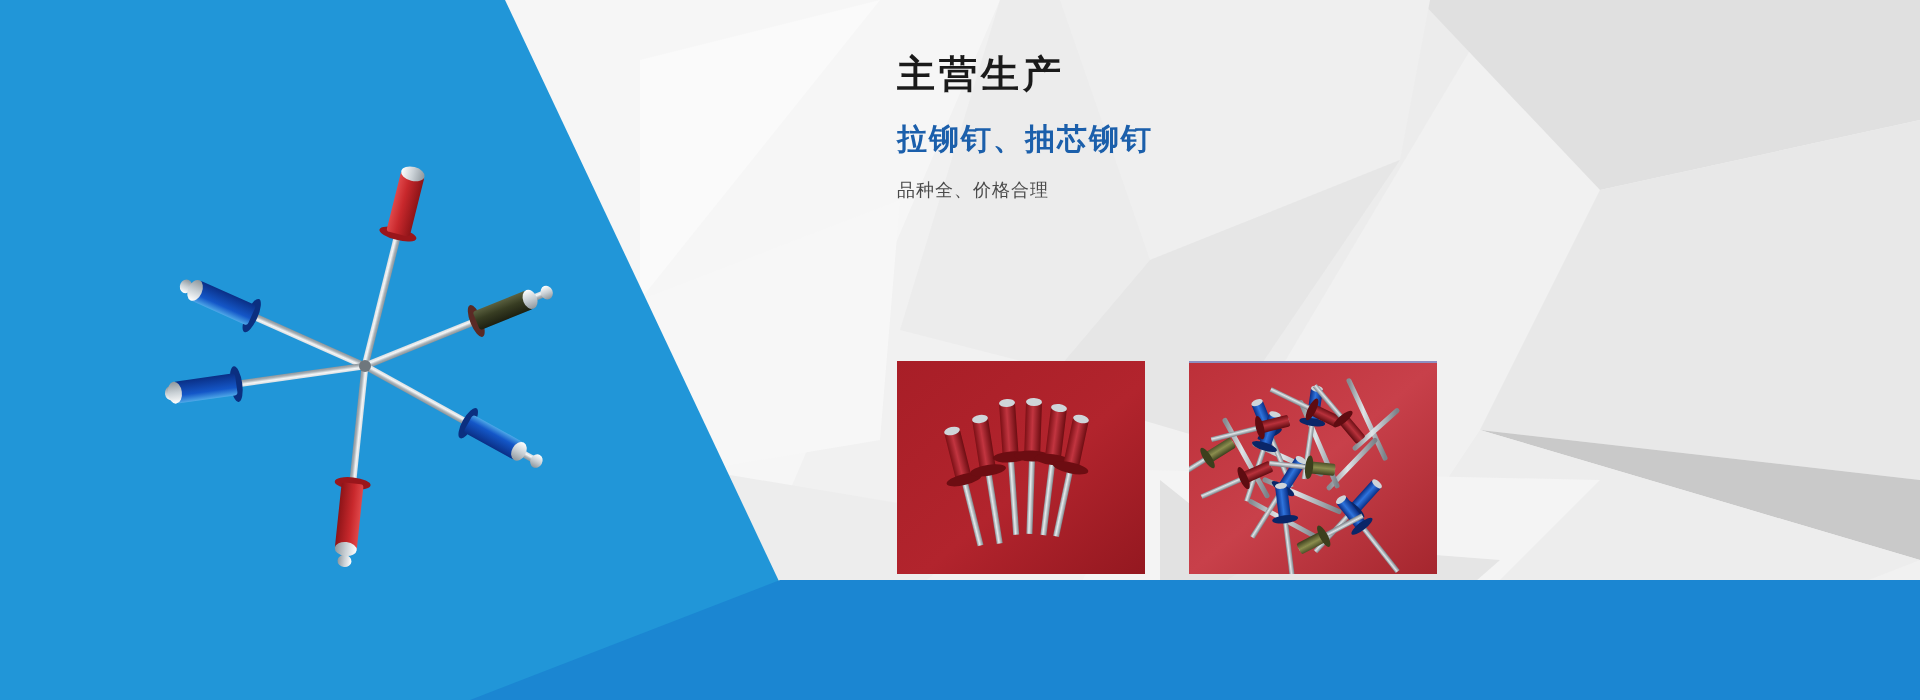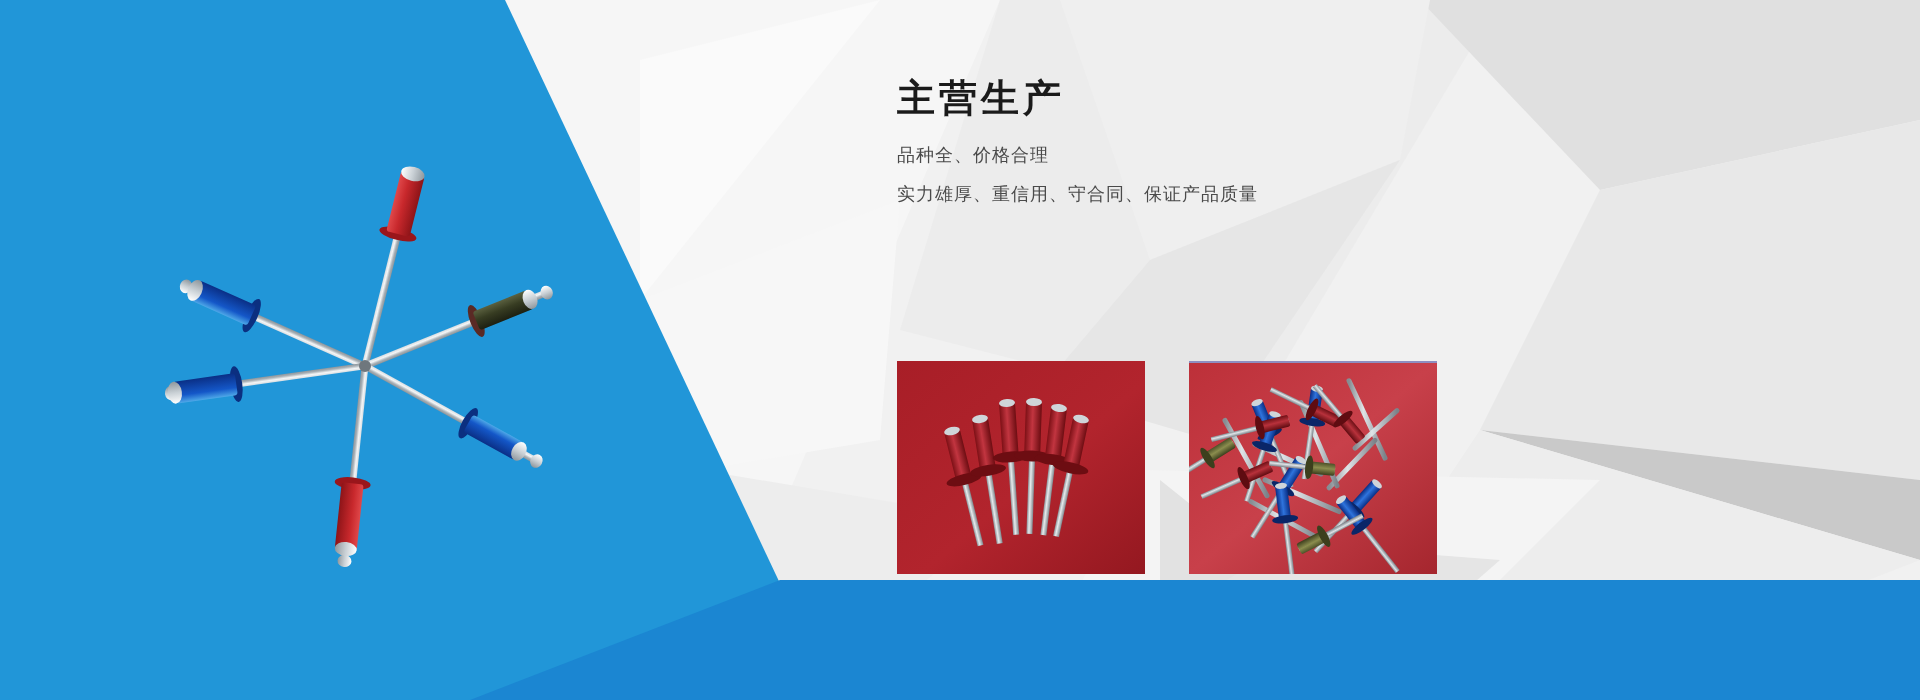--- a/index.html
+++ b/index.html
@@ -16,21 +16,21 @@
   
   .bluewedge{position:absolute;left:0;top:0;width:1000px;height:700px;}
 
   
   .bluebar{position:absolute;left:0;bottom:0;width:1920px;height:120px;}
 
   
   .rivets{position:absolute;left:40px;top:60px;width:520px;height:520px;}
 
   
-  .textcol{position:absolute;left:897px;top:78px;width:560px;}
+  .textcol{position:absolute;left:897px;top:54px;width:560px;}
   .title{
     font-size:38px;font-weight:bold;color:#1a1a1a;letter-spacing:4px;
     line-height:1.1;margin:0 0 26px 0;
   }
   .subtitle{
     font-size:30px;font-weight:bold;color:#1b5fab;letter-spacing:2px;
     line-height:1.1;margin:0 0 26px 0;
   }
   .blurb{font-size:18px;color:#4a4a4a;line-height:1.0;margin:0 0 21px 0;letter-spacing:1px;}
   .blurb:last-child{margin-bottom:0;}
@@ -154,22 +154,22 @@
         <rect x="118" y="-11" width="66" height="22" rx="3" fill="url(#gred)"></rect>
         <ellipse cx="184" cy="0" rx="7" ry="11" fill="url(#gcap)"></ellipse>
       </g>
 
       <circle cx="0" cy="0" r="6" fill="#6f777d"></circle>
     </g>
   </svg>
 
   <div class="textcol">
     <h1 class="title">主营生产</h1>
+    <h2 class="subtitle">拉铆钉、抽芯铆钉</h2>
     <p class="blurb">品种全、价格合理</p>
-    <p class="blurb">实力雄厚、重信用、守合同、保证产品质量</p>
   </div>
 
   <div class="photos">
 
     <div class="photo p1">
       <svg viewBox="0 0 248 213" preserveAspectRatio="none">
         <defs>
           <linearGradient id="pbg1" x1="0" y1="0" x2="1" y2="1">
             <stop offset="0%" stop-color="#a81e27"></stop>
             <stop offset="55%" stop-color="#b2242d"></stop>

